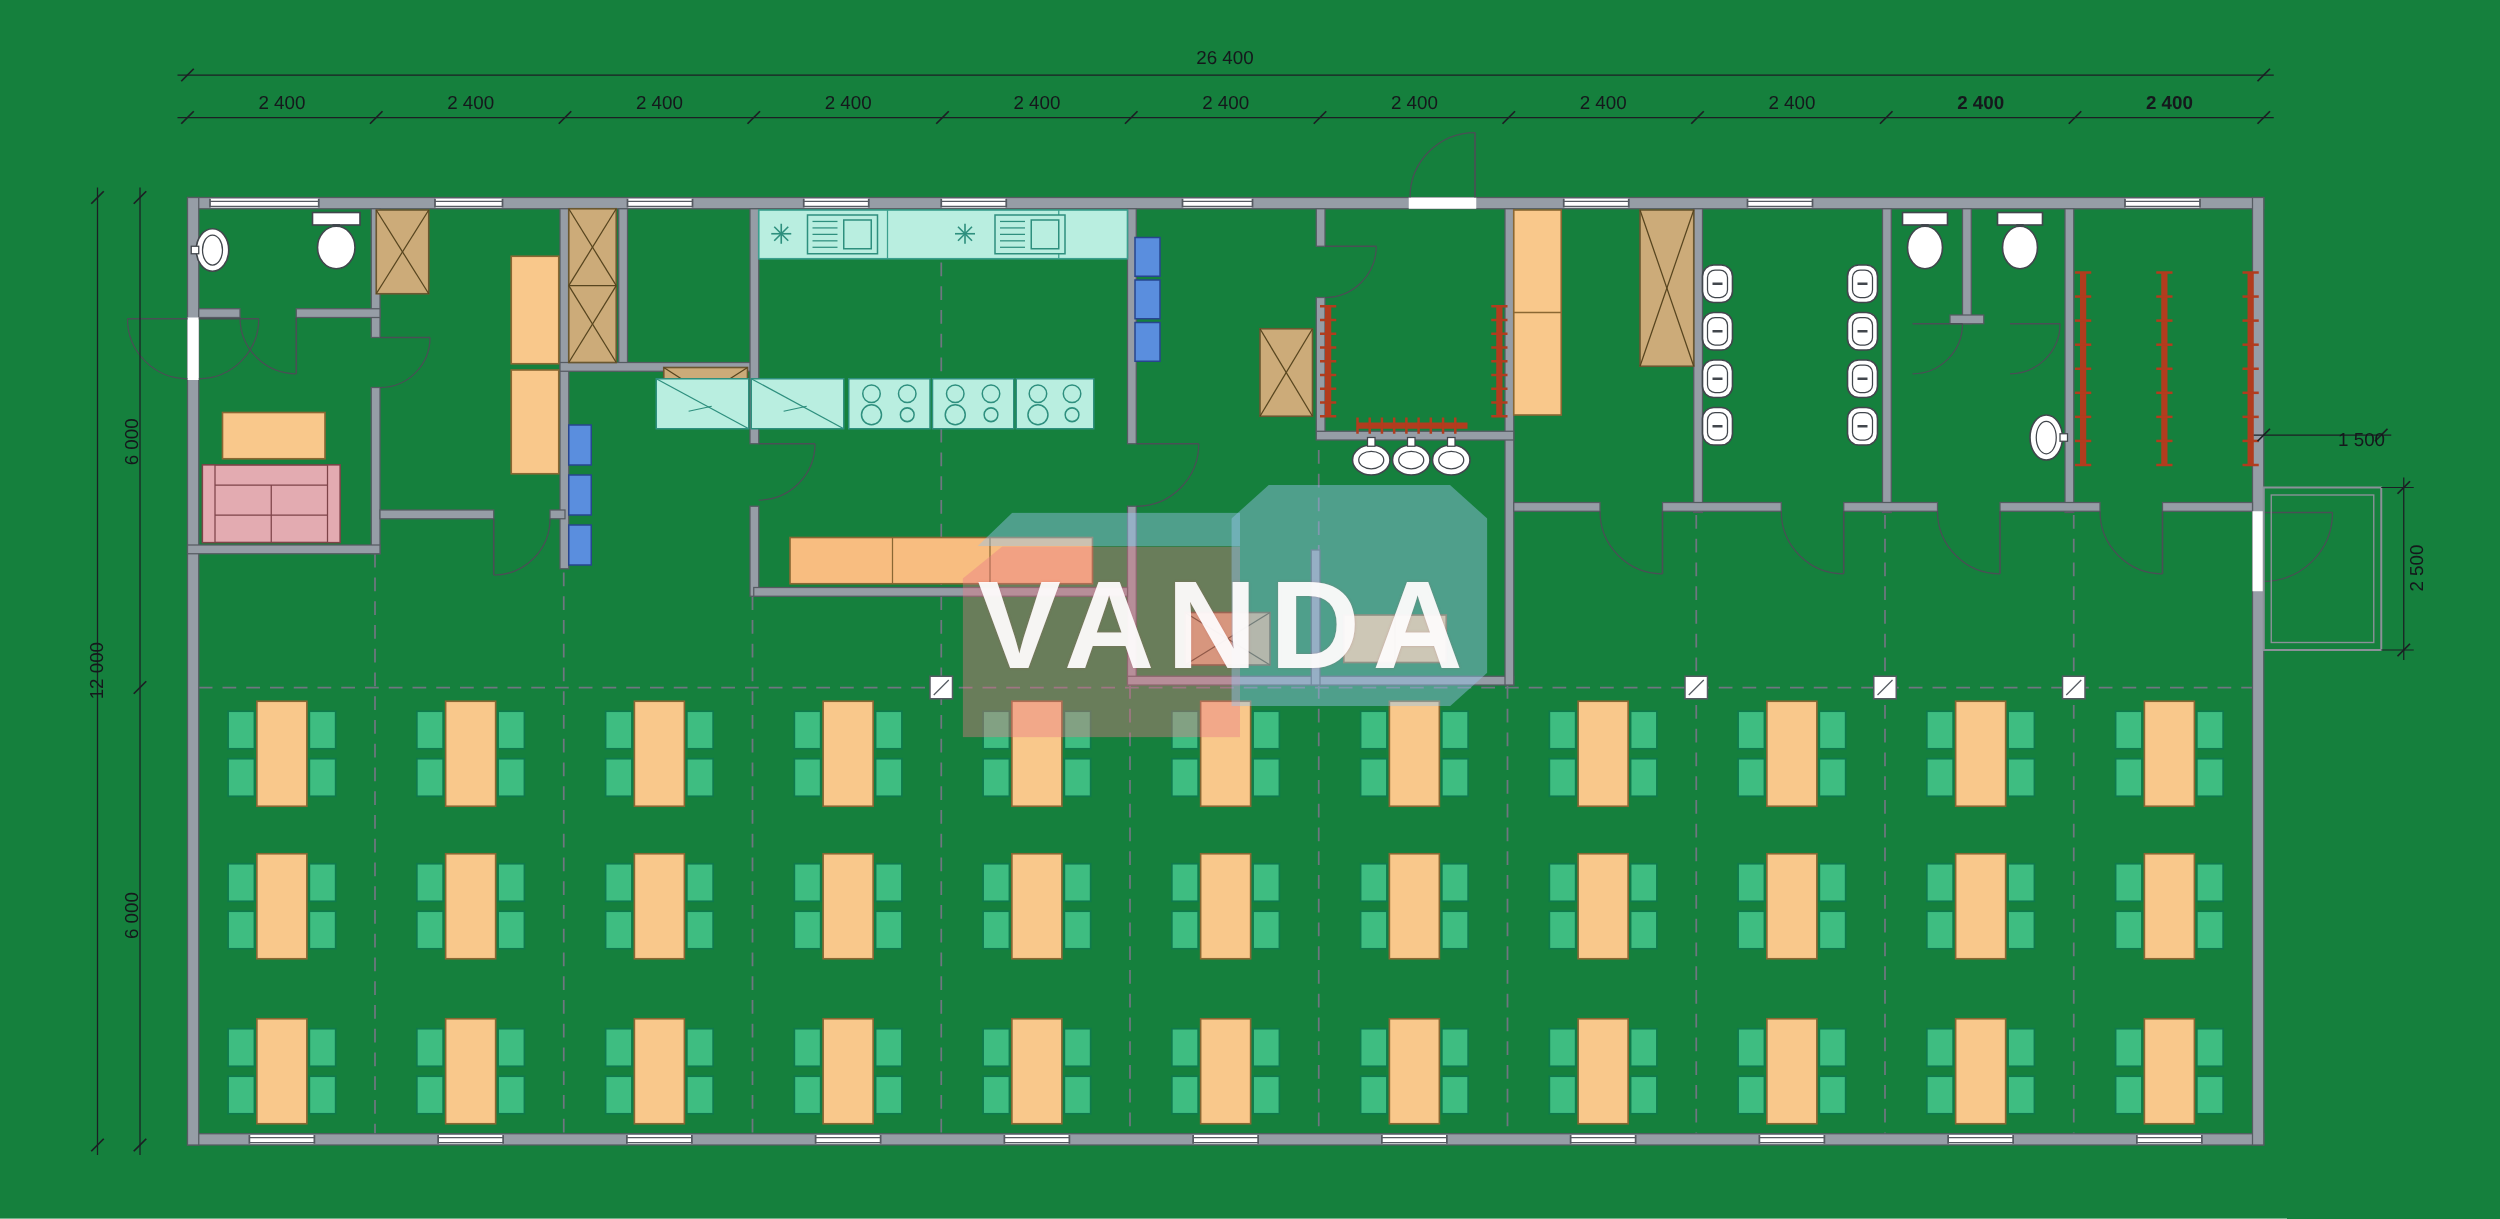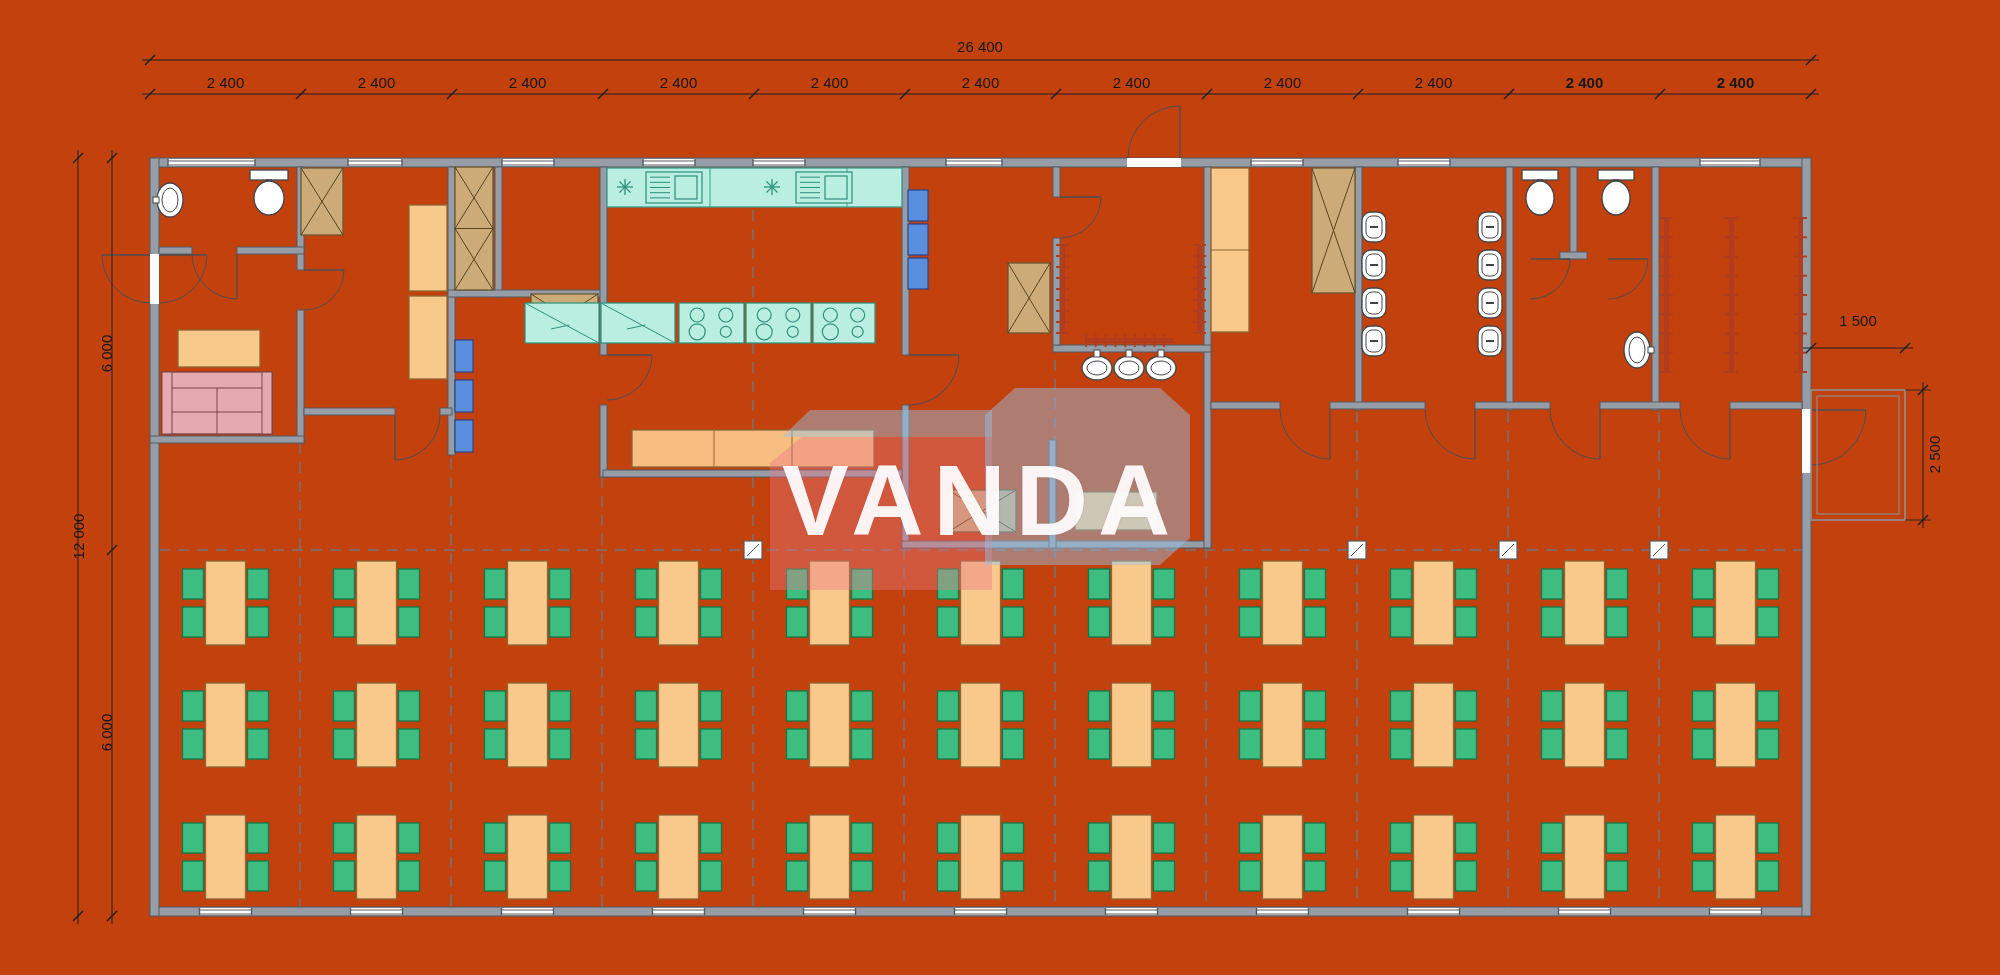--- a/index.html
+++ b/index.html
@@ -1,16 +1,16 @@
 <!DOCTYPE html>
 <html><head>
 <meta charset="utf-8">
 <style>
   html,body{margin:0;padding:0;background:#ffffff;font-family:"Liberation Sans",sans-serif;}
-  .stage{position:relative;width:2000px;height:975px;background:#c2410c;overflow:hidden;}
+  .stage{position:relative;width:2000px;height:975px;background:#15803d;overflow:hidden;}
   svg{position:absolute;left:0;top:0;}
   .lbl{position:absolute;font-size:15px;color:#15181c;white-space:nowrap;text-align:center;}
   .lbl.rot{transform:rotate(-90deg);transform-origin:center center;}
   .lbl.bold{font-weight:bold;}
   #wm{position:absolute;left:770px;top:388px;width:420px;height:205px;pointer-events:none;text-decoration:underline;}
   .wm-face{position:absolute;}
   #wm-pink{left:0;top:49px;width:222px;height:153px;background:rgba(233,120,135,0.40);
     clip-path:polygon(0 26px,32px 0,222px 0,222px 153px,0 153px);}
   #wm-band{left:12px;top:22px;width:210px;height:27px;background:rgba(150,198,236,0.45);
     clip-path:polygon(0 27px,28px 0,210px 0,210px 27px);}
@@ -629,21 +629,21 @@
       <div class="lbl bold" style="left: 1705.5px; top: 74px; width: 60px;">2 400</div>
     </div>
 
   <div class="lbl rot" id="dim-left-total" style="left:48px;top:528px;width:60px;">12 000</div>
 
   <div id="half-labels">
       <div class="lbl rot" style="left: 76px; top: 345px; width: 60px;">6 000</div>
       <div class="lbl rot" style="left: 76px; top: 724px; width: 60px;">6 000</div>
     </div>
 
-  <div class="lbl" id="dim-porch-w" style="left:1808px;top:312px;width:100px;">1 500</div>
+  <div class="lbl" id="dim-porch-w" style="left:1808px;top:344px;width:100px;text-align:right;">1 500</div>
 
   <div class="lbl rot" id="dim-porch-d" style="left:1904px;top:446px;width:60px;">2 500</div>
 
   <div id="wm">
     <div class="wm-face" id="wm-pink"></div>
     <div class="wm-face" id="wm-band"></div>
     <div class="wm-face" id="wm-blue"></div>
     <div id="wm-text">VANDA</div>
   </div>
 </div>

